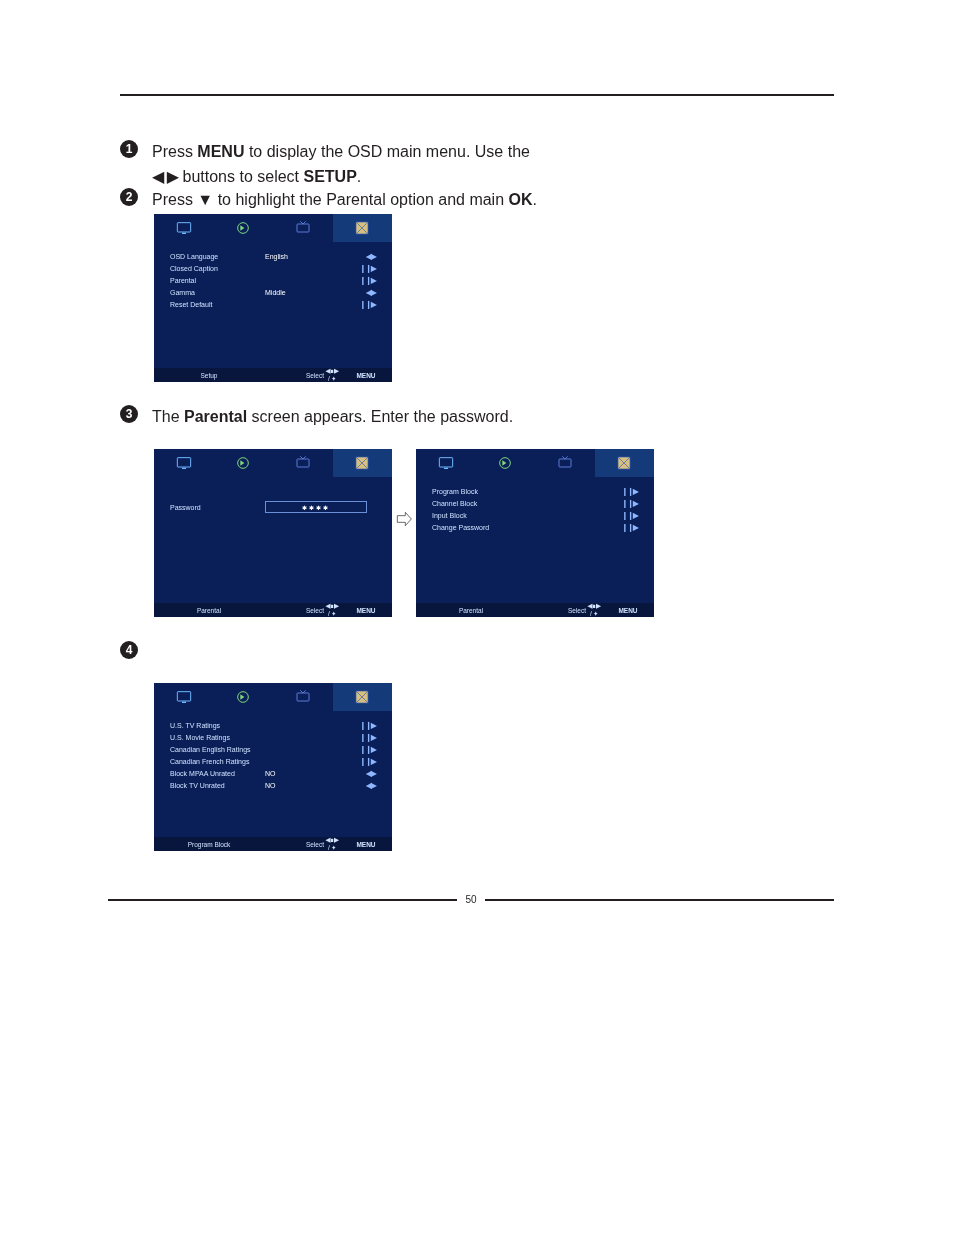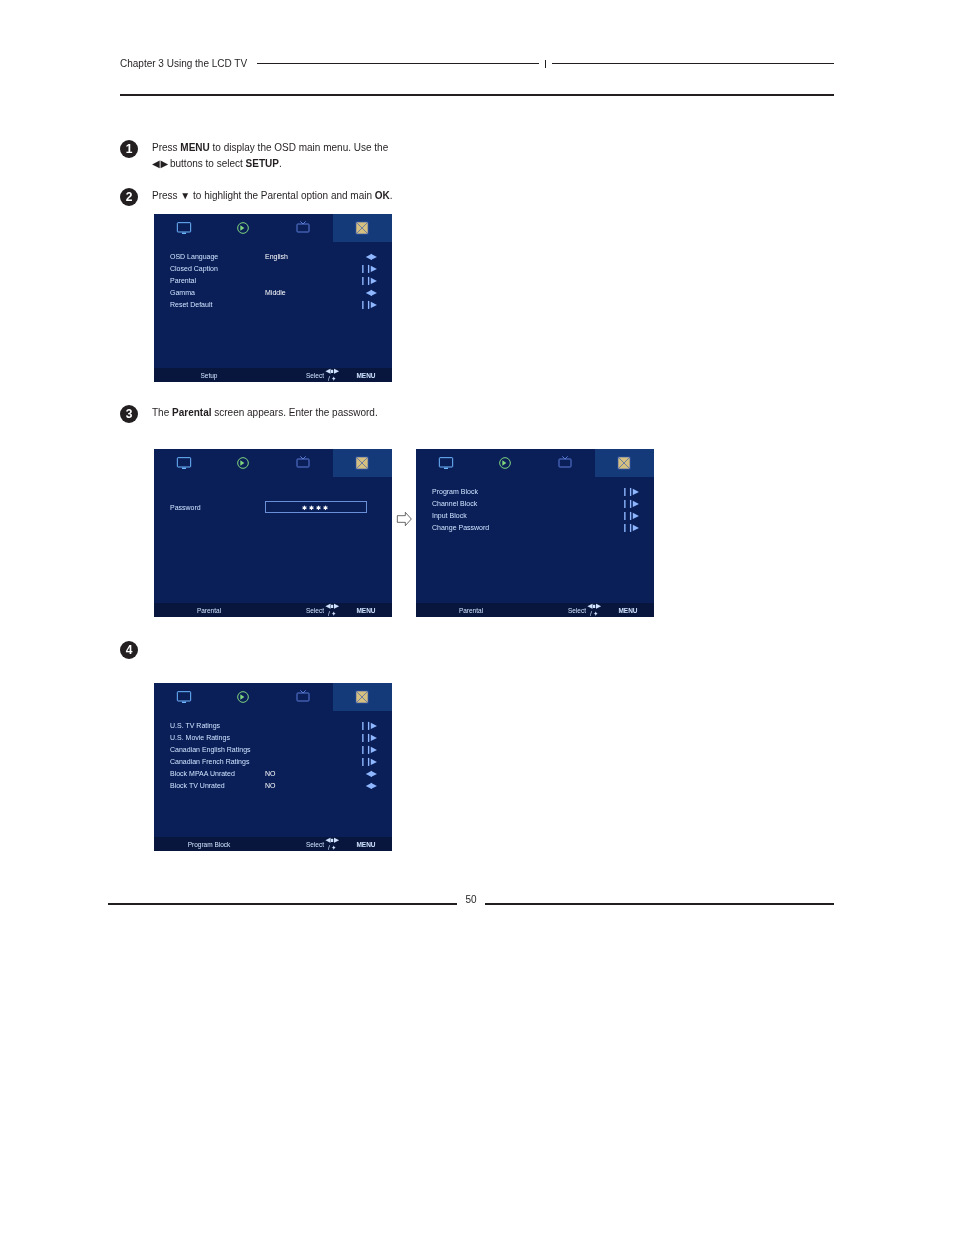--- a/index.html
+++ b/index.html
@@ -2,26 +2,26 @@
 <html><head>
 <meta charset="utf-8">
 <style>
   html,body{margin:0;padding:0;background:#fff;font-family:Arial,Helvetica,sans-serif;color:#231f20}
   .page{width:954px;height:1235px;margin:0 auto;position:relative;font-size:11px}
   .hdr{position:absolute;left:120px;right:120px;top:58px;display:flex;align-items:center}
   .hdr-title{font-size:10px;color:#231f20;margin-right:10px;white-space:nowrap}
   .hdr-line{flex:1;height:0;border-top:1px solid #231f20}
   .hdr-tick{width:1px;height:8px;background:#231f20;margin:0 6px}
   .sect-title-rule{position:absolute;left:120px;right:120px;top:94px;border-top:2px solid #231f20}
-  .ftr{position:absolute;left:108px;right:120px;top:894px;display:flex;align-items:flex-end}
+  .ftr{position:absolute;left:108px;right:120px;top:894px;display:flex;align-items:center}
   .ftr-line{flex:1;height:0;border-top:2px solid #231f20}
   .ftr-num{font-size:10px;padding:0 8px}
   .step{position:absolute;left:120px;display:flex;align-items:flex-start}
   .bullet{width:18px;height:18px;border-radius:50%;background:#231f20;color:#fff;font-weight:bold;font-size:12px;display:flex;align-items:center;justify-content:center;margin-right:14px;flex:0 0 18px}
-  .step-body{font-size:10px;color:#231f20;line-height:1.55}
+  .step-body{font-size:16px;color:#231f20;line-height:1.55}
   .bold{font-weight:bold}
   .arrow-pair{font-family:Arial;letter-spacing:-1px}
   
   .osd{position:absolute;width:238px;height:168px;background:#0a1f58;color:#cfe3ff;font-size:7px}
   .osd-icons{height:28px;display:flex}
   .osd-icons .cell{flex:1;display:flex;align-items:center;justify-content:center}
   .osd-icons .cell svg{height:16px}
   .osd-icons .active{background:#153a7a}
   .osd-body{padding:8px 16px 0 16px}
   .osd-row{display:flex;align-items:center;height:12px}
@@ -35,26 +35,20 @@
   .osd-foot .menu{flex:0 0 52px;text-align:center;font-weight:bold}
   .pw-box{border:1px solid #6b8fd6;height:10px;width:100px;display:flex;align-items:center;justify-content:center;color:#fff;font-size:6px;letter-spacing:2px}
   .between-arrow{position:absolute;width:16px;height:16px}
   .between-arrow svg{width:16px;height:16px}
 </style>
 </head>
 <body>
 
 <div class="page">
 
-  <div class="hdr">
-    <span class="hdr-title">Chapter 3 Using the LCD TV</span>
-    <div class="hdr-line"></div>
-    <div class="hdr-tick"></div>
-    <div class="hdr-line"></div>
-  </div>
 
   <div class="sect-title-rule"></div>
 
   <div class="step" style="top:140px">
     <div class="bullet">1</div>
     <div class="step-body">
       <span>Press </span><span class="bold">MENU</span><span> to display the OSD main menu. Use the </span><br>
       <span class="arrow-pair">◀ ▶</span><span> buttons to select </span><span class="bold">SETUP</span><span>.</span>
     </div>
   </div>

